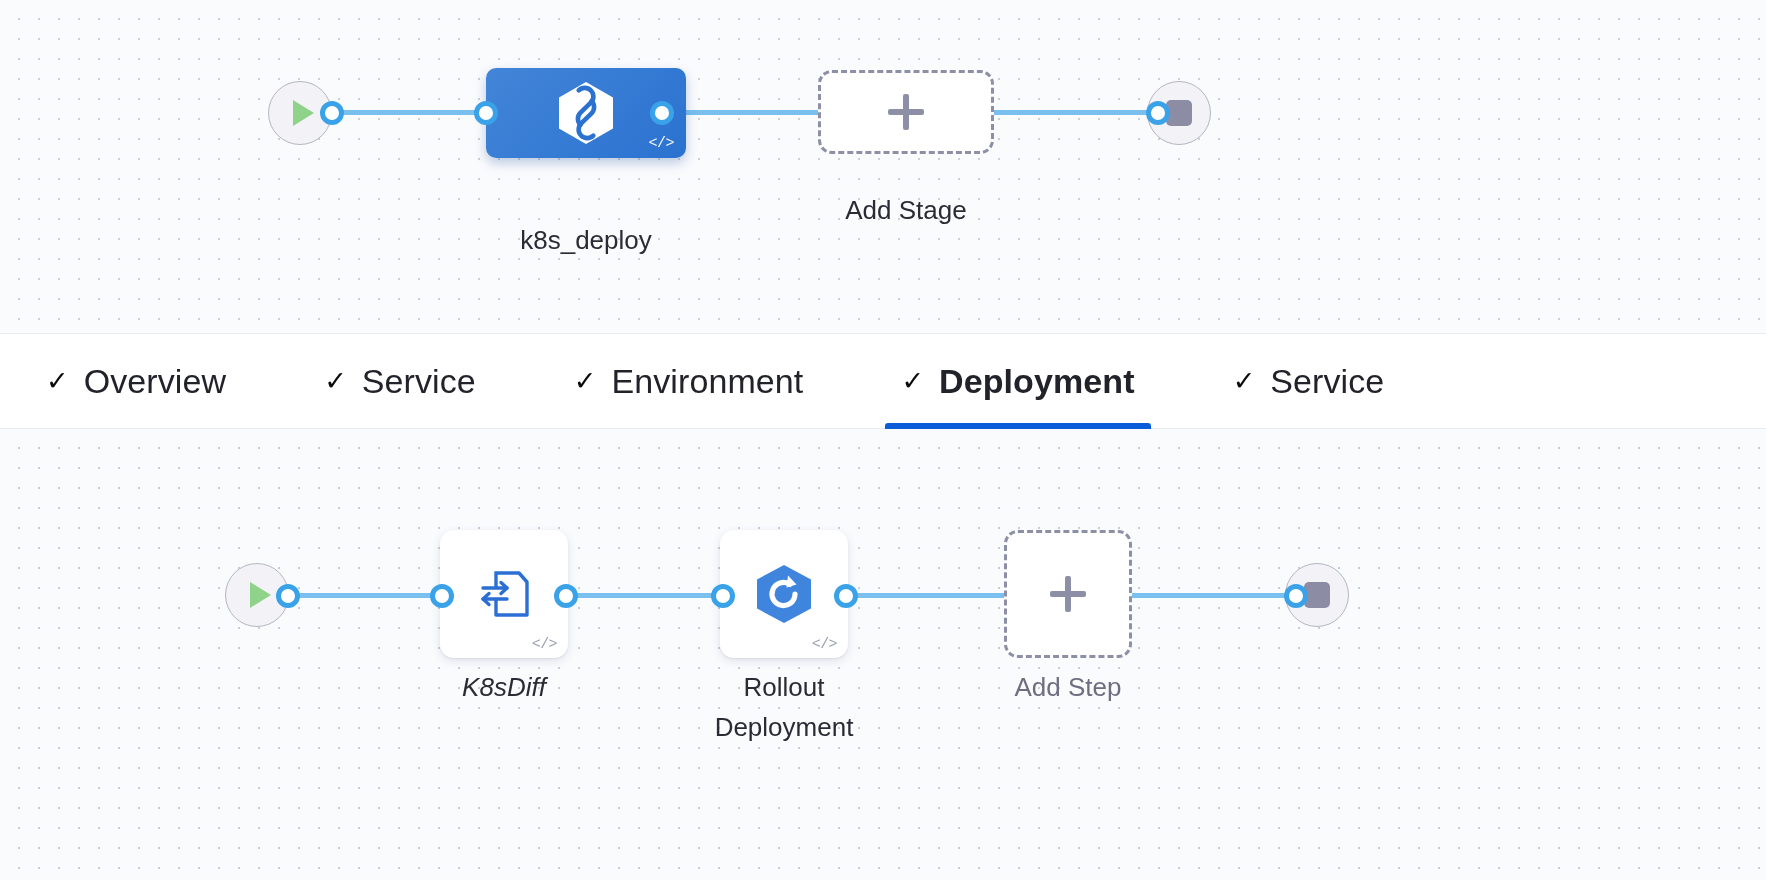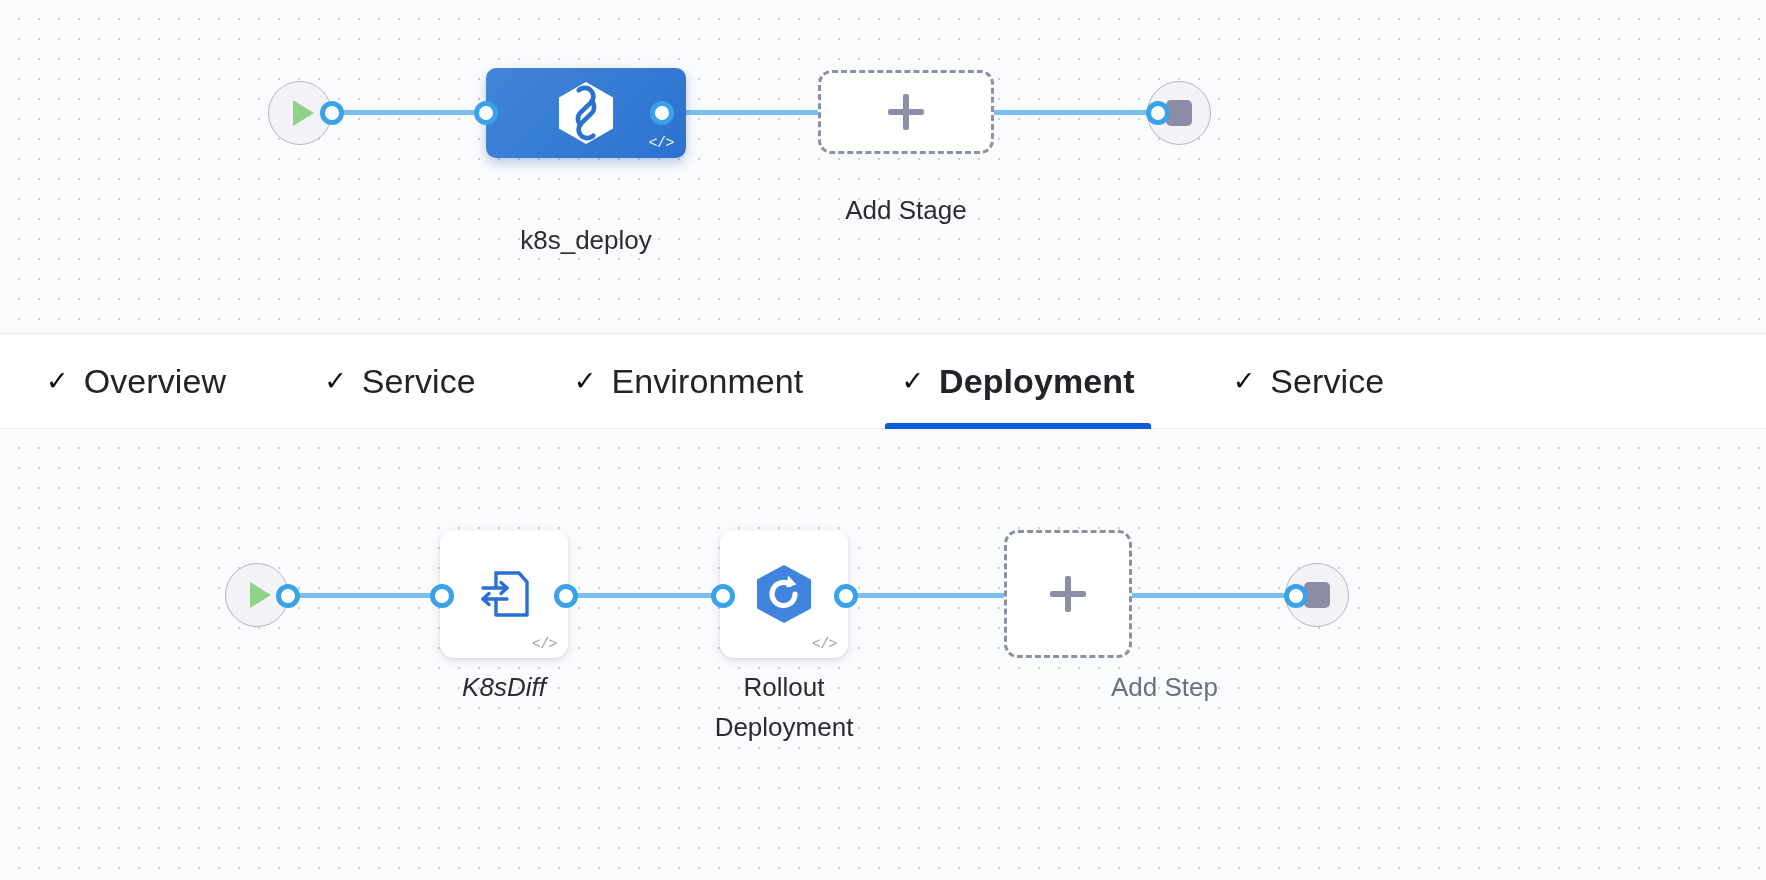--- a/index.html
+++ b/index.html
@@ -221,21 +221,21 @@
   
   .caption {
     position: absolute;
     text-align: center;
     font-size: 26px;
     color: #2b2b36;
     line-height: 40px;
     white-space: pre-line;
     z-index: 3;
   }
-  .caption.muted { color: #6c6f80; text-align: right; }
+  .caption.muted { color: #6c6f80; }
 </style>
 </head>
 <body>
 
 <div class="app">
 
   <div class="canvas stage-canvas">
     <div class="row">
 
       <div class="edge" style="left:332px; top:110px; width:160px;"></div>

